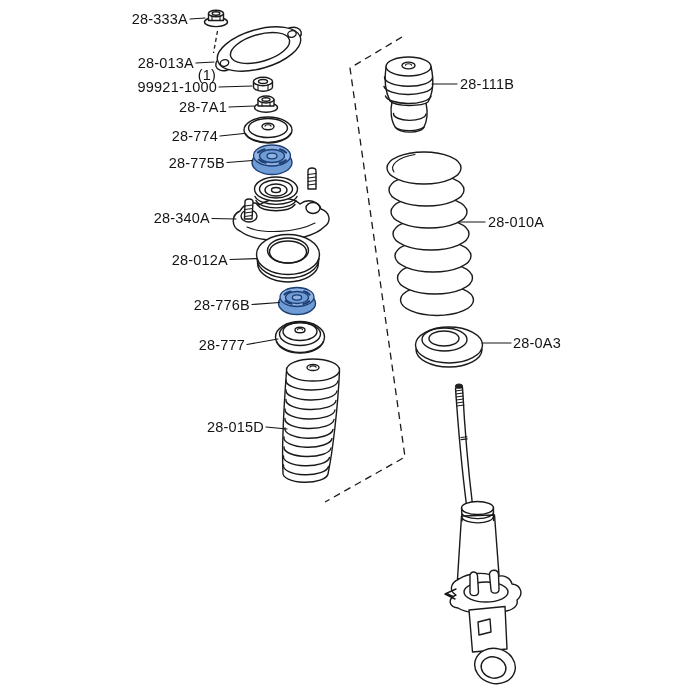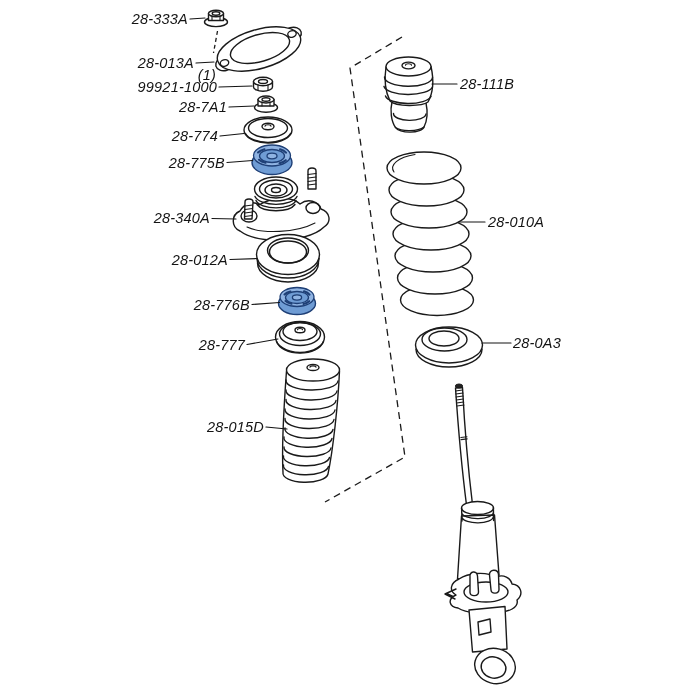--- a/index.html
+++ b/index.html
@@ -1,17 +1,17 @@
 <!DOCTYPE html>
 <html><head>
 <meta charset="utf-8">
 <style>
   html,body{margin:0;padding:0;background:#ffffff;}
   #stage{position:relative;width:700px;height:700px;background:#ffffff;overflow:hidden;
-         font-family:"Liberation Sans",sans-serif;font-style:italic;}
+         font-family:"Liberation Sans",sans-serif;}
   svg{position:absolute;left:0;top:0;}
   .art{fill:#ffffff;stroke:#1a1a1a;stroke-width:1.4;stroke-linecap:round;stroke-linejoin:round;}
   .ln{fill:none;stroke:#1a1a1a;stroke-width:1.4;stroke-linecap:round;stroke-linejoin:round;}
   .thin{fill:none;stroke:#1a1a1a;stroke-width:1.1;stroke-linecap:round;}
   .dash{fill:none;stroke:#1a1a1a;stroke-width:1.3;stroke-dasharray:7 5;}
   .dash2{fill:none;stroke:#1a1a1a;stroke-width:1.3;stroke-dasharray:4 3;}
   .leader{fill:none;stroke:#141414;stroke-width:1.2;stroke-linecap:round;}
   .lbl{font-size:14.5px;fill:#141414;letter-spacing:.2px;}
   .lbl-end{text-anchor:end;}
   .blue-base{fill:#6f9cd4;stroke:#1e3f76;stroke-width:1.4;stroke-linejoin:round;}

